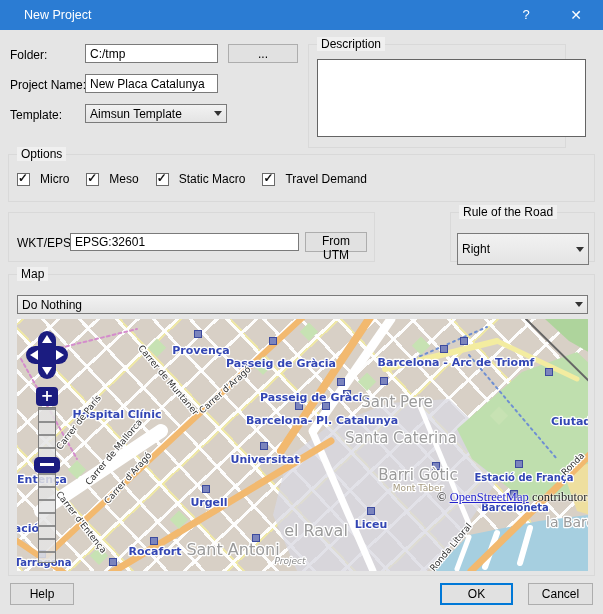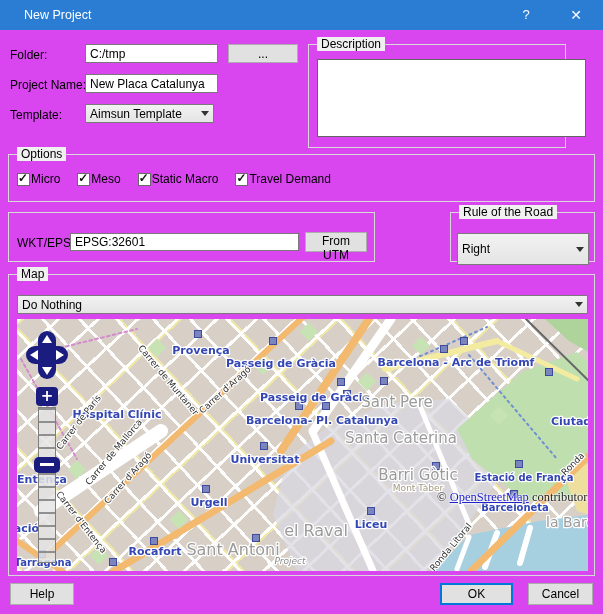--- a/index.html
+++ b/index.html
@@ -1,16 +1,16 @@
 <!DOCTYPE html>
 <html><head>
 <meta charset="utf-8">
 <style>
   html,body{margin:0;padding:0;background:#555;}
-  .dialog{position:relative;width:603px;height:614px;background:#d946ef;
+  .dialog{position:relative;width:603px;height:614px;background:#e5e5e5;
     font-family:"Liberation Sans",sans-serif;font-size:12px;color:#000;overflow:hidden;}
   
   .titlebar{position:absolute;left:0;top:0;width:603px;height:30px;background:#2b7cd3;}
   .titlebar .title{position:absolute;left:24px;top:0;line-height:30px;color:#fff;font-size:12.5px;}
   .tb-btn{position:absolute;top:0;width:34px;height:30px;text-align:center;line-height:30px;color:#fff;font-size:13px;cursor:default;}
   .tb-help{right:60px;}
   .tb-close{right:10px;font-size:14px;}
   
   .lbl{position:absolute;white-space:nowrap;}
   .tinput{position:absolute;box-sizing:border-box;border:1px solid #7a7a7a;background:#fff;
@@ -18,21 +18,21 @@
   .btn{position:absolute;box-sizing:border-box;background:#e1e1e1;border:1px solid #adadad;
     font-family:"Liberation Sans",sans-serif;font-size:12px;text-align:center;color:#000;}
   .combo{position:absolute;box-sizing:border-box;background:linear-gradient(#f2f2f2,#e4e4e4);
     border:1px solid #7a7a7a;height:19px;display:flex;align-items:center;padding:0 4px;}
   .combo .combo-val{flex:1;white-space:nowrap;overflow:hidden;}
   .combo-arrow{width:0;height:0;border-left:4px solid transparent;border-right:4px solid transparent;border-top:5px solid #333;margin-left:4px;}
   .grp{position:absolute;box-sizing:border-box;border:1px solid #d9d9d9;}
   .grp > .grp-title{position:absolute;top:-8px;left:8px;background:#f0f0f0;padding:0 4px;white-space:nowrap;}
   
   .options-row{position:absolute;left:8px;top:17px;display:flex;gap:17px;align-items:center;}
-  .opt{display:flex;align-items:center;gap:1px;}
+  .opt{display:flex;align-items:center;gap:10px;}
   .cb{width:13px;height:13px;box-sizing:border-box;border:1px solid #6a6a6a;background:#fff;position:relative;}
   .cb.checked::after{content:"✓";position:absolute;left:0px;top:-3px;font-size:12px;font-weight:bold;color:#111;}
   
   .btn-ok{border:2px solid #0078d7;}
   
   .map{position:absolute;left:8px;top:44px;width:571px;height:252px;overflow:hidden;
     background:
       repeating-linear-gradient(47deg,  rgba(255,255,255,.95) 0 3px, transparent 3px 27px),
       repeating-linear-gradient(137deg, rgba(255,255,255,.95) 0 3px, transparent 3px 27px),
       repeating-linear-gradient(47deg,  rgba(243,236,160,.8) 0 5px, transparent 5px 81px),
@@ -74,21 +74,21 @@
   </div>
 
   <span class="lbl" style="left:10px;top:48px;">Folder:</span>
   <input class="tinput" style="left: 85px; top: 44px; width: 133px;" value="C:/tmp">
   <button class="btn" style="left:228px;top:44px;width:70px;height:19px;">...</button>
 
   <span class="lbl" style="left:10px;top:78px;">Project Name:</span>
   <input class="tinput" style="left: 85px; top: 74px; width: 133px;" value="New Placa Catalunya">
 
   <span class="lbl" style="left:10px;top:108px;">Template:</span>
-  <div class="combo" style="left:85px;top:104px;width:129px;">
+  <div class="combo" style="left:85px;top:104px;width:142px;">
     <span class="combo-val">Aimsun Template</span>
     <span class="combo-arrow"></span>
   </div>
 
   <div class="grp" style="left:308px;top:44px;width:258px;height:104px;">
     <span class="grp-title">Description</span>
     <textarea class="tinput" style="left: 8px; top: 14px; width: 269px; height: 78px; border-color: rgb(100, 100, 100); resize: none;"></textarea>
   </div>
 
   <div class="grp" style="left:8px;top:154px;width:587px;height:48px;">

